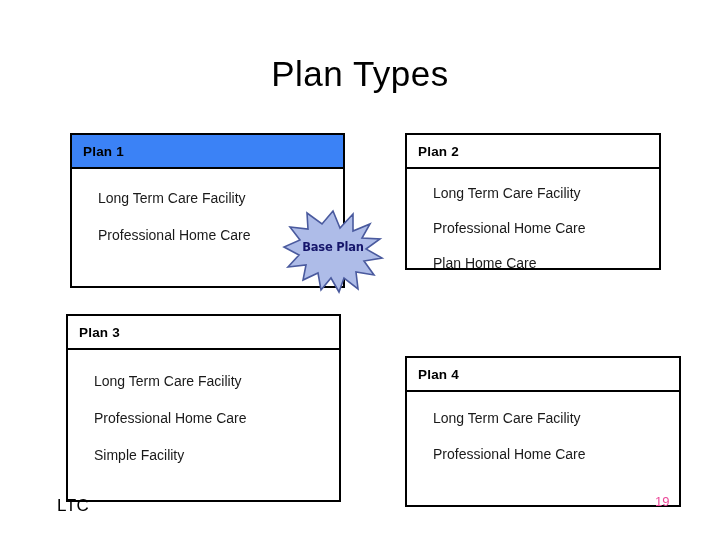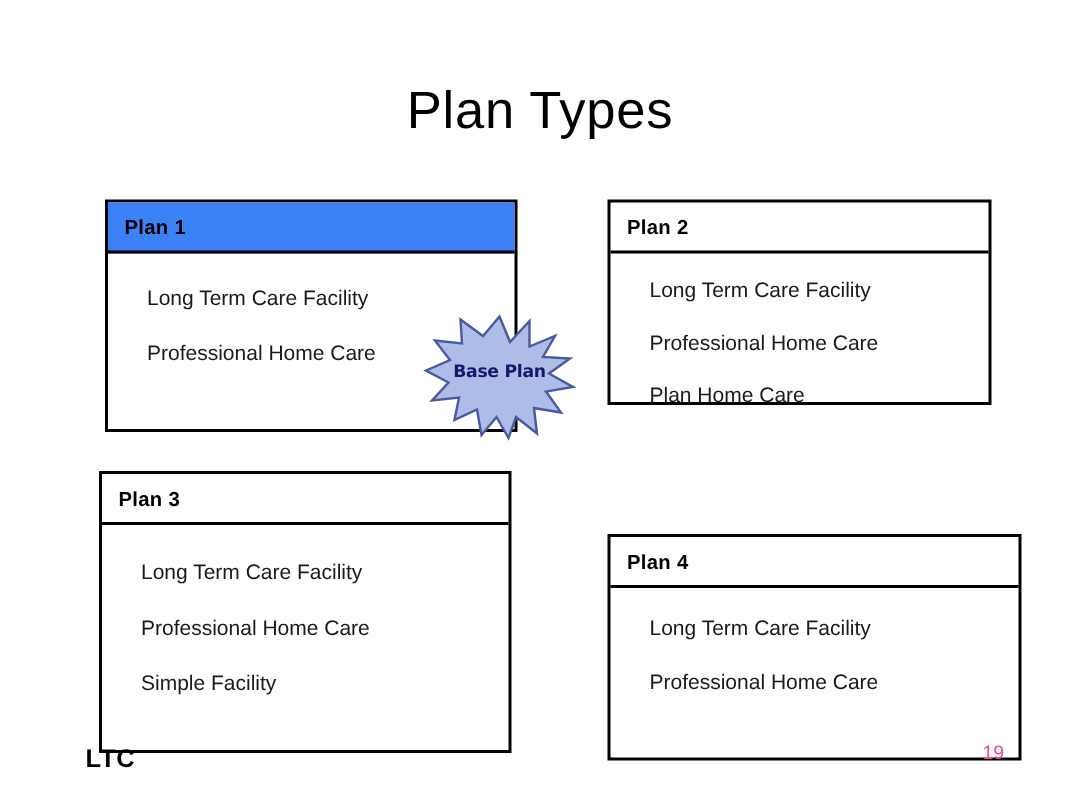--- a/index.html
+++ b/index.html
@@ -124,21 +124,21 @@
     white-space: nowrap;
     pointer-events: none;
   }
 
   
   .footer-brand {
     position: absolute;
     left: 57px;
     top: 496px;
     font-size: 17px;
-    font-weight: bold;
+    font-weight: normal;
     letter-spacing: 0.5px;
     color: #000000;
   }
   .footer-page {
     position: absolute;
     left: 655px;
     top: 494px;
     width: 40px;
     text-align: left;
     font-size: 13px;

